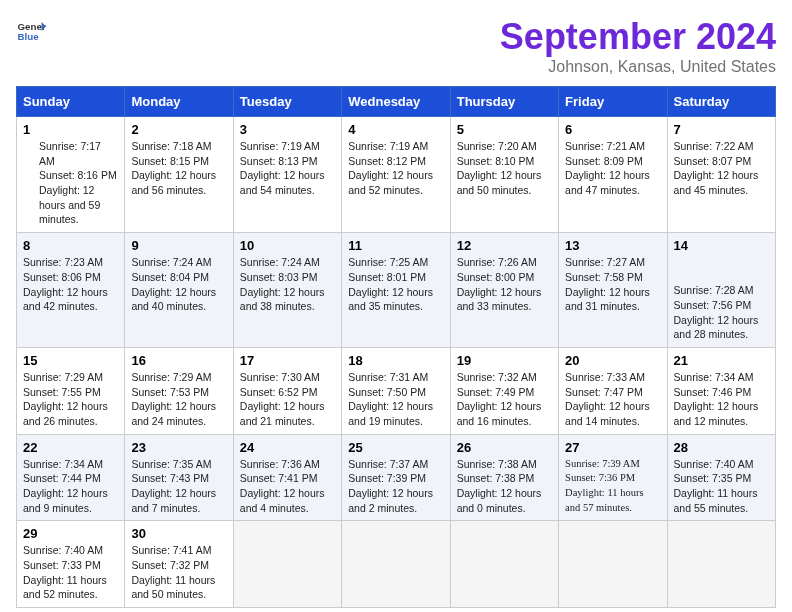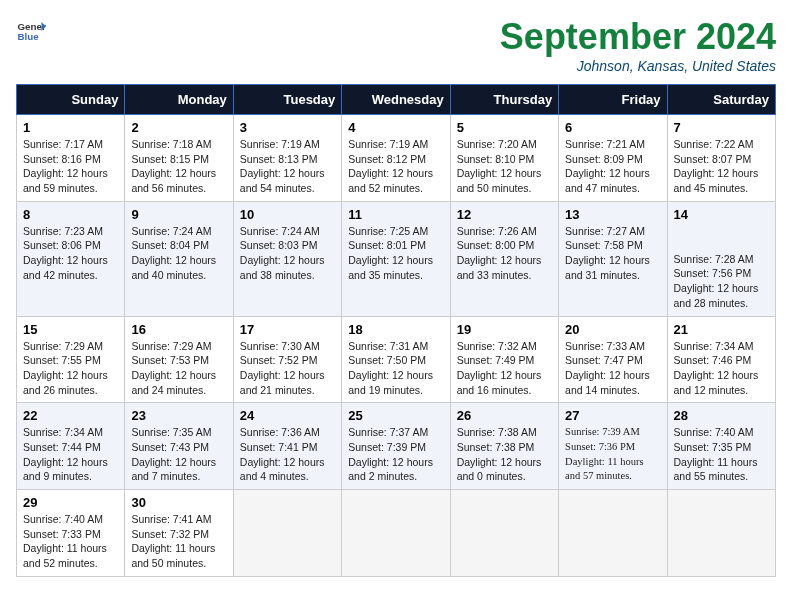--- a/index.html
+++ b/index.html
@@ -24,38 +24,37 @@
     .logo-icon {
       width: 30px;
       height: 30px;
     }
     .title-area {
       text-align: right;
     }
     .title-area h1 {
       font-size: 36px;
       font-weight: bold;
-      color: #15803d;
+      color: #6d28d9;
     }
     .title-area h2 {
-      font-size: 14px;
+      font-size: 16px;
       font-weight: normal;
-      color: #0c4a6e;
-      font-style: italic;
+      color: #737373;
     }
     table {
       width: 100%;
       border-collapse: collapse;
       font-size: 11px;
     }
     thead tr th {
-      background-color: #0f172a;
+      background-color: #1d4ed8;
       color: #fff;
       padding: 7px 6px;
-      text-align: right;
+      text-align: left;
       font-size: 13px;
       font-weight: bold;
       border: 1px solid #3a6abf;
     }
     tbody tr td {
       border: 1px solid #ccc;
       padding: 5px 6px;
       vertical-align: top;
       width: calc(100% / 7);
       min-height: 70px;
@@ -105,21 +104,21 @@
         <th>Wednesday</th>
         <th>Thursday</th>
         <th>Friday</th>
         <th>Saturday</th>
       </tr>
   </thead>
   <tbody id="calendar-body">
   <tr>
         <td>
           <span class="day-num">1</span>
-          <div class="cell-text" style="white-space: pre-line;">Sunrise: 7:17 AM
+          <div class="cell-text" style="white-space: pre-line; margin-left: 16px;">Sunrise: 7:17 AM
 Sunset: 8:16 PM
 Daylight: 12 hours and 59 minutes.</div>
         </td>
         <td>
           <span class="day-num">2</span>
           <div class="cell-text" style="white-space: pre-line;">Sunrise: 7:18 AM
 Sunset: 8:15 PM
 Daylight: 12 hours and 56 minutes.</div>
         </td>
         <td>
@@ -206,21 +205,21 @@
         </td>
         <td>
           <span class="day-num">16</span>
           <div class="cell-text" style="white-space: pre-line;">Sunrise: 7:29 AM
 Sunset: 7:53 PM
 Daylight: 12 hours and 24 minutes.</div>
         </td>
         <td>
           <span class="day-num">17</span>
           <div class="cell-text" style="white-space: pre-line;">Sunrise: 7:30 AM
-Sunset: 7:52 PM
+Sunset: 6:52 PM
 Daylight: 12 hours and 21 minutes.</div>
         </td>
         <td>
           <span class="day-num">18</span>
           <div class="cell-text" style="white-space: pre-line;">Sunrise: 7:31 AM
 Sunset: 7:50 PM
 Daylight: 12 hours and 19 minutes.</div>
         </td>
         <td>
           <span class="day-num">19</span>

